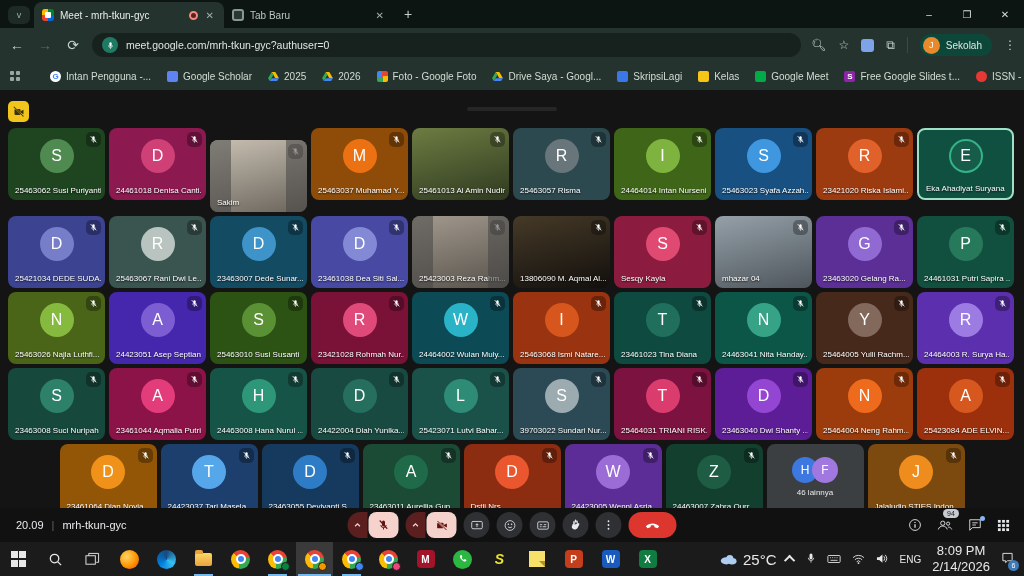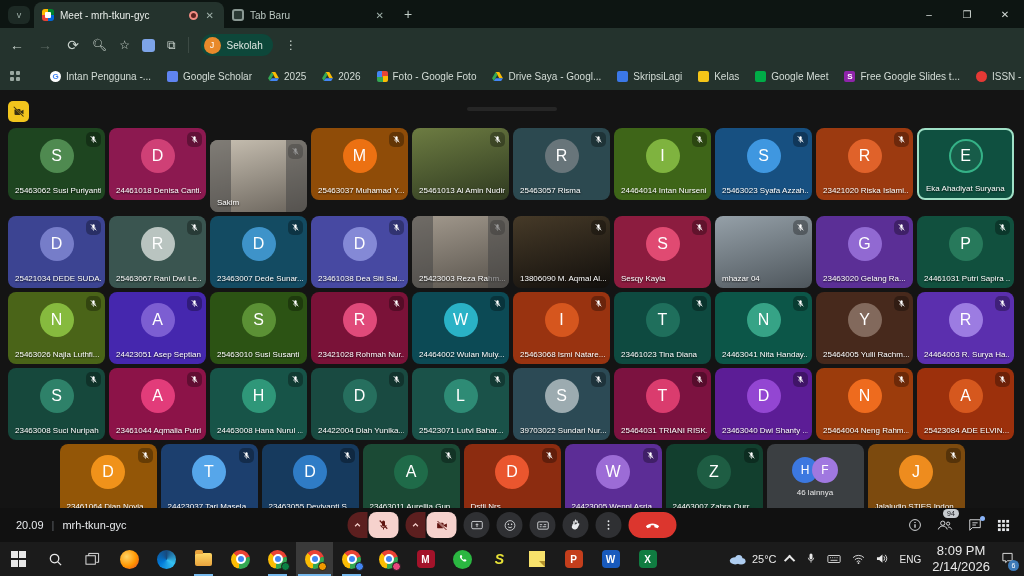--- a/index.html
+++ b/index.html
@@ -93,21 +93,21 @@
   .folder-ico:before { content:""; position:absolute; top:-3px; left:0; width:8px; height:4px; background:#e8a33d; border-radius:2px 2px 0 0; }
   .chrome-ico { width:19px; height:19px; border-radius:50%; background:conic-gradient(from -45deg,#ea4335 0 33%,#34a853 0 66%,#fbbc05 0 100%); position:relative; }
   .chrome-ico b { position:absolute; inset:4.5px; background:#fff; border-radius:50%; }
   .chrome-ico b:after { content:""; position:absolute; inset:2px; background:#4285f4; border-radius:50%; }
   .chrome-ico .badge { position:absolute; right:-3px; bottom:-2px; width:9px; height:9px; border-radius:50%; border:1px solid #1b1b1b; }
   .circle-ico { width:19px; height:19px; border-radius:50%; }
   .sq-ico { width:18px; height:18px; border-radius:4px; color:#fff; font-size:10px; font-weight:bold; display:flex; align-items:center; justify-content:center; }
   .sticky-ico { width:16px; height:16px; background:#f7e16b; position:relative; }
   .sticky-ico:after { content:""; position:absolute; right:0; bottom:0; border-style:solid; border-width:0 6px 6px 0; border-color:transparent #b3912c transparent transparent; }
   .tray { margin-left:auto; display:flex; align-items:center; gap:11px; padding-right:10px; color:#e8e8e8; }
-  .weather { display:flex; align-items:center; gap:6px; font-size:11px; }
+  .weather { display:flex; align-items:center; gap:6px; font-size:15px; }
   .tray-chevron { width:8px; height:8px; border-left:2px solid #e8e8e8; border-top:2px solid #e8e8e8; transform:rotate(45deg) translateY(2px); }
   .lang { font-size:10px; }
   .clock { text-align:center; font-size:13px; line-height:1.25; }
   .notif { position:relative; }
   .notif .nbadge { position:absolute; right:-5px; bottom:-3px; background:#3d7ab8; color:#fff; border-radius:50%; width:11px; height:11px; font-size:7px; display:flex; align-items:center; justify-content:center; }
 </style>
 </head>
 <body>
 
 <div class="screen">
@@ -130,20 +130,29 @@
       <span>–</span>
       <span>❐</span>
       <span>✕</span>
     </div>
   </div>
 
   <div class="toolbar">
     <span class="nav-ico">←</span>
     <span class="nav-ico dim">→</span>
     <span class="nav-ico">⟳</span>
+    <div class="urlbar">
+      <span class="mic-chip">
+        <svg width="9" height="9" viewBox="0 0 16 16">
+            <path d="M8 2a2 2 0 0 1 2 2v4a2 2 0 0 1-4 0V4a2 2 0 0 1 2-2z" fill="#fff"></path>
+            <path d="M4.5 8a3.5 3.5 0 0 0 7 0M8 11.5V14" stroke="#fff" stroke-width="1.2" fill="none"></path>
+          </svg>
+      </span>
+      <span class="url-text">meet.google.com/mrh-tkun-gyc?authuser=0</span>
+    </div>
     <div class="tb-actions">
       <span class="tb-ico">🔍︎</span>
       <span class="tb-ico">☆</span>
       <span class="ext-sq"></span>
       <span class="tb-ico">⧉</span>
       <span class="tb-divider"></span>
       <div class="profile-chip">
         <span class="profile-avatar">J</span>
         <span class="profile-name">Sekolah</span>
       </div>

